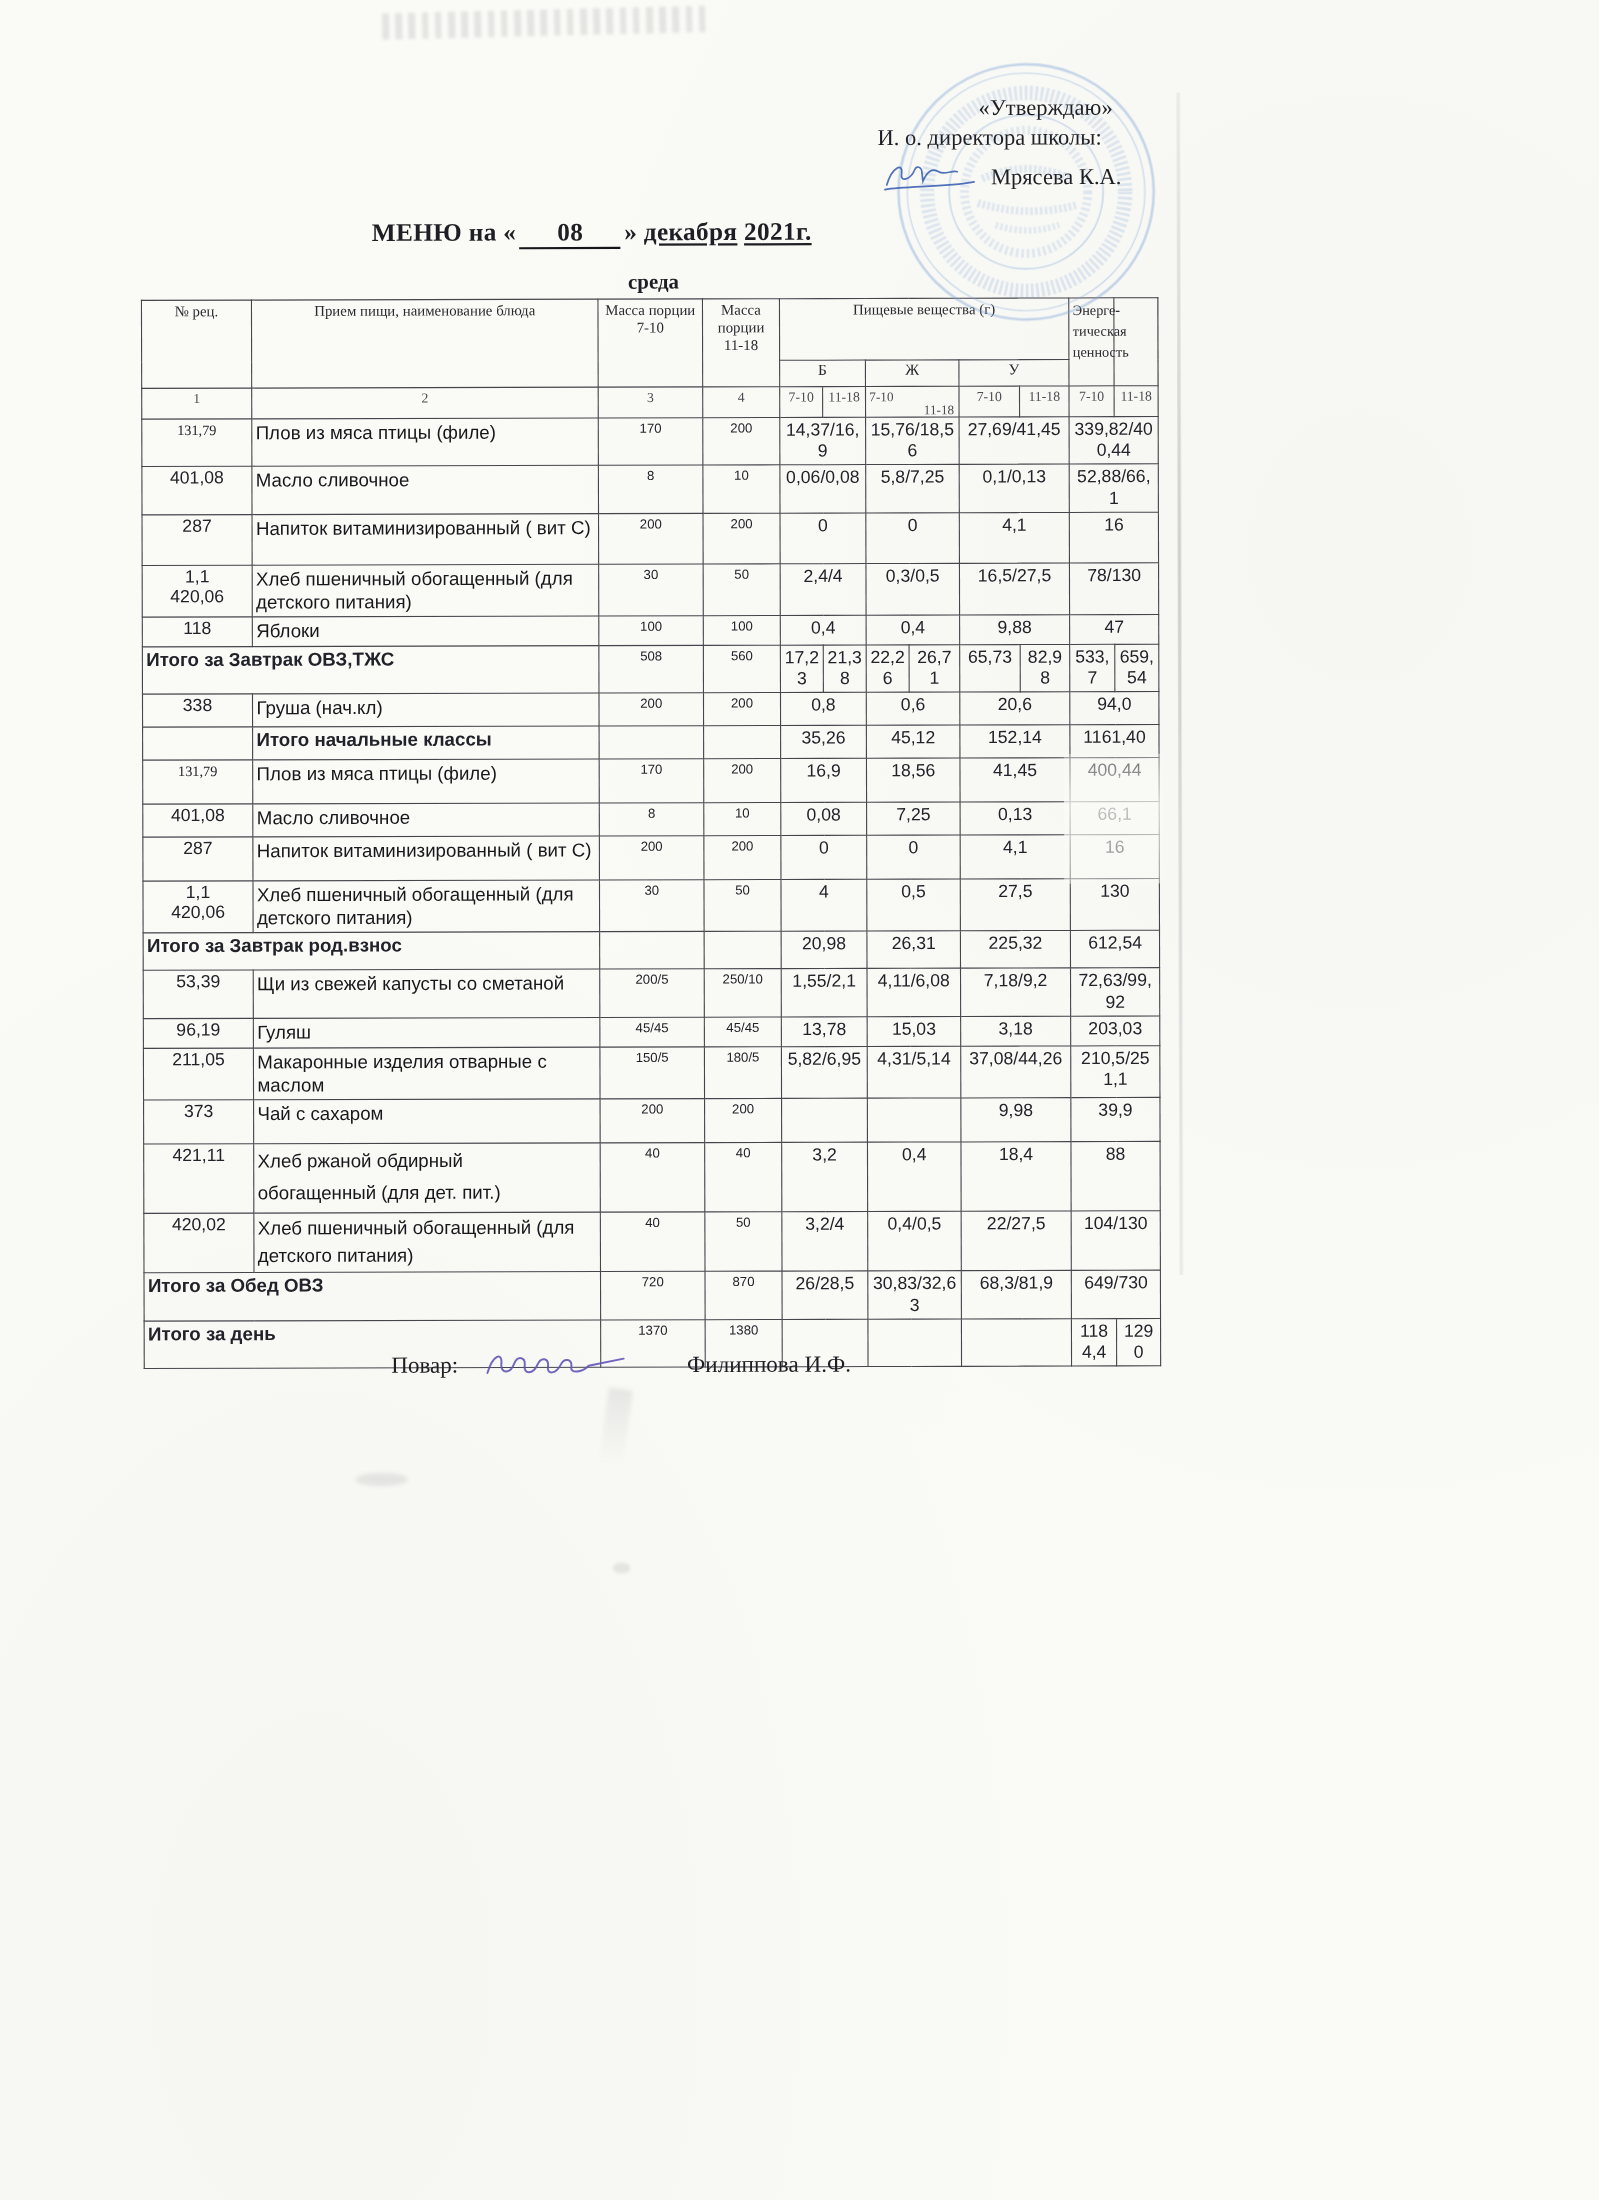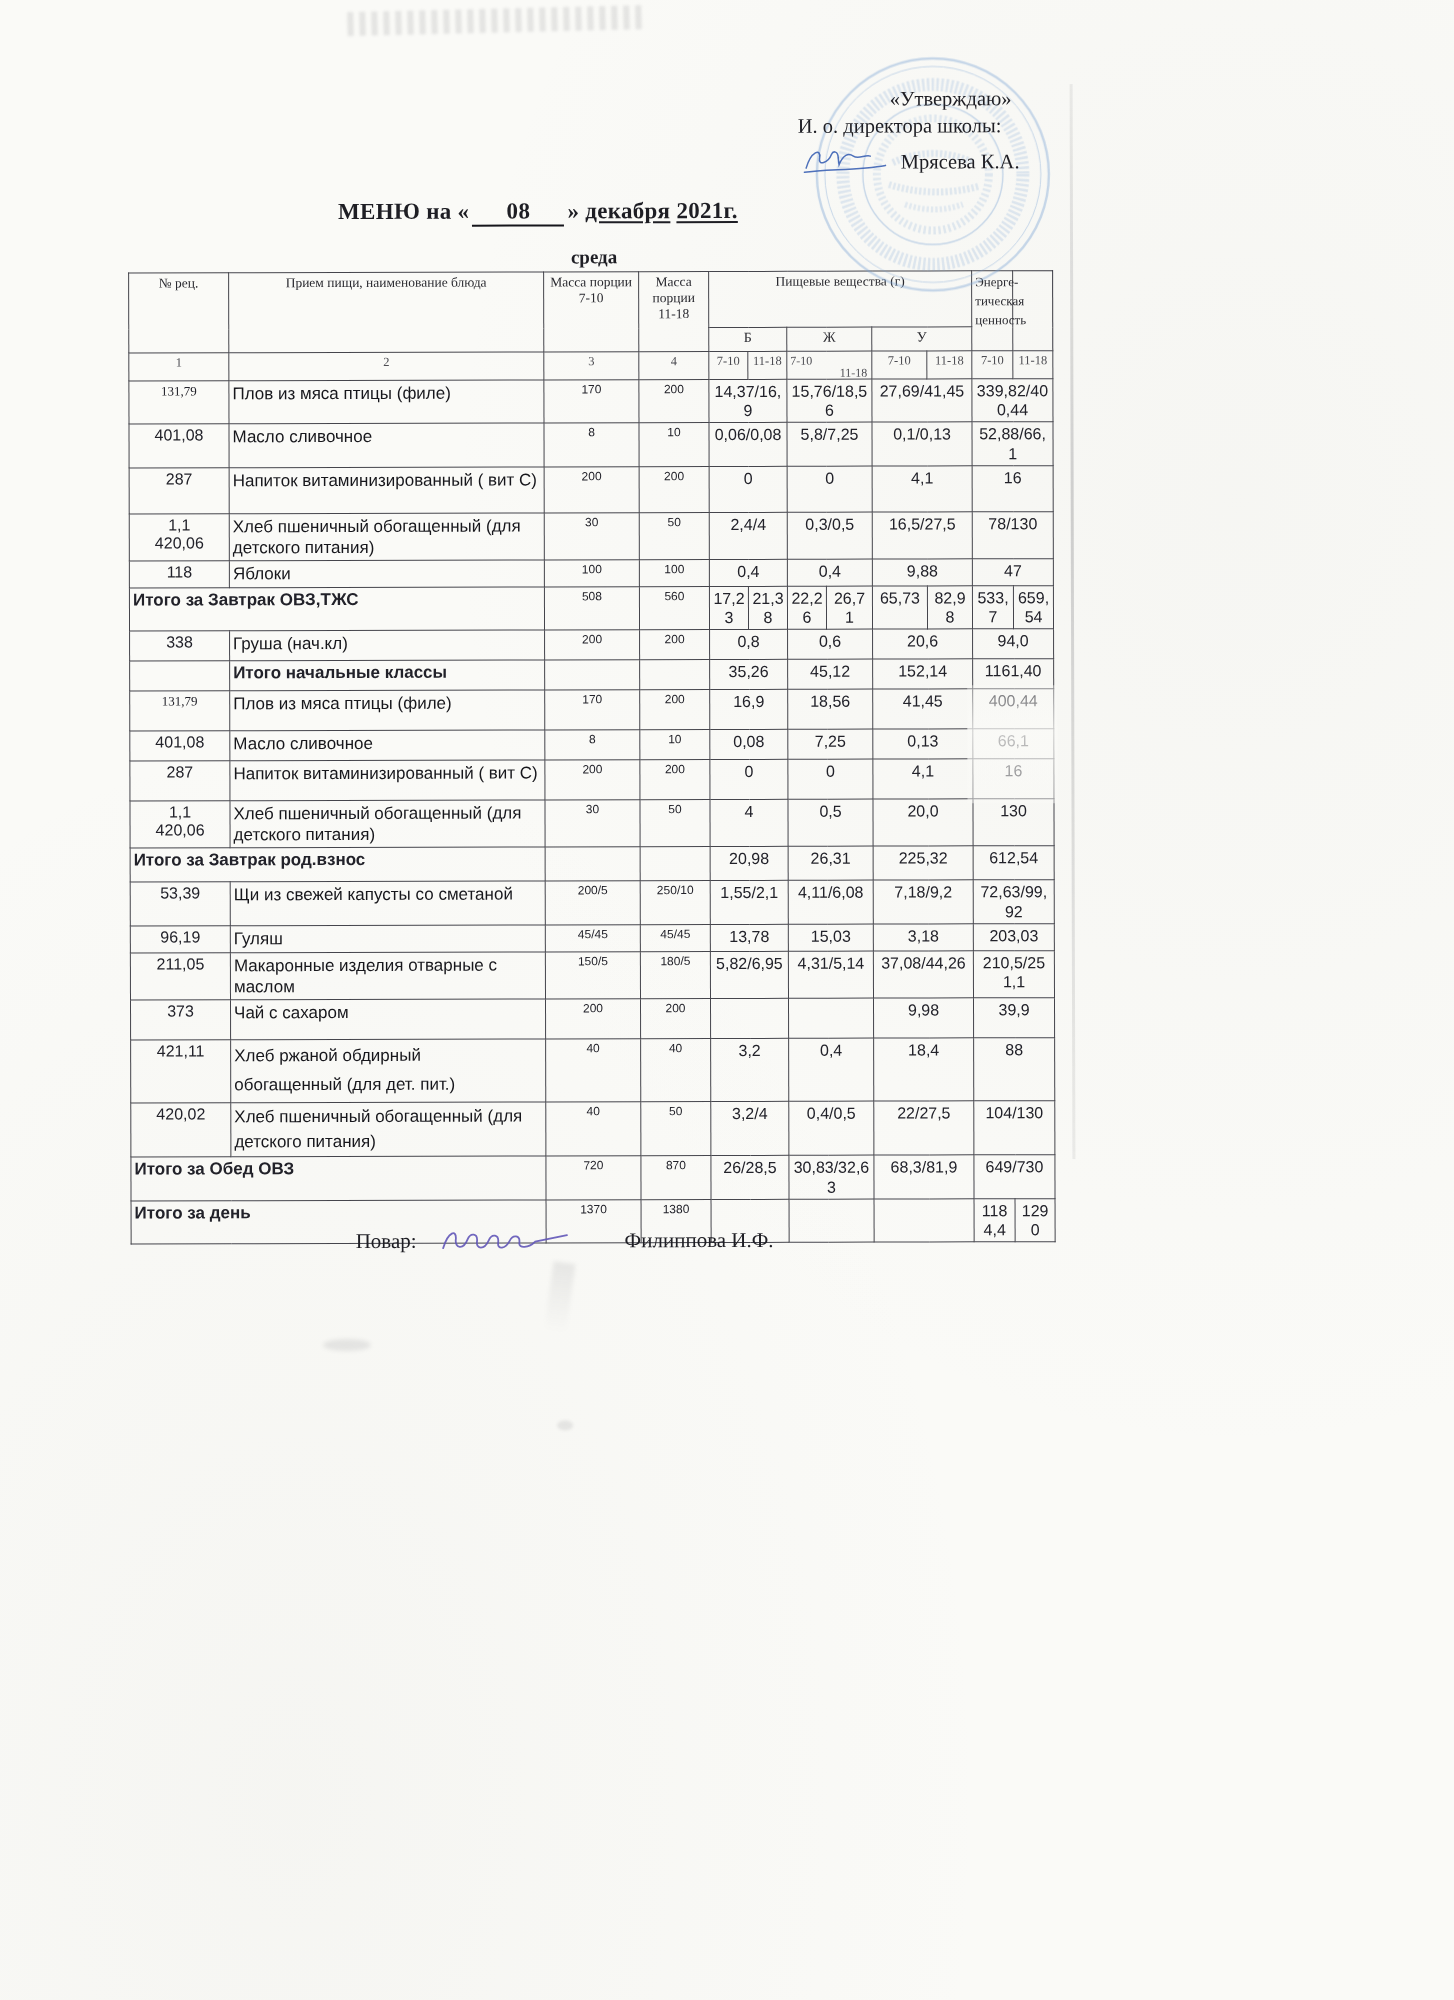--- a/index.html
+++ b/index.html
@@ -305,21 +305,21 @@
           <td class="c-val" colspan="2">16</td>
         </tr>
         <tr>
           <td class="c-num">1,1
 420,06</td>
           <td class="c-name">Хлеб пшеничный обогащенный (для детского питания)</td>
           <td class="c-mass">30</td>
           <td class="c-mass">50</td>
           <td class="c-val" colspan="2">4</td>
           <td class="c-val" colspan="2">0,5</td>
-          <td class="c-val" colspan="2">20,0</td>
+          <td class="c-val" colspan="2">27,5</td>
           <td class="c-val" colspan="2">130</td>
         </tr>
         <tr>
           <td class="c-label" colspan="2">Итого за Завтрак род.взнос</td>
           <td class="c-mass"></td>
           <td class="c-mass"></td>
           <td class="c-val" colspan="2">20,98</td>
           <td class="c-val" colspan="2">26,31</td>
           <td class="c-val" colspan="2">225,32</td>
           <td class="c-val" colspan="2">612,54</td>

